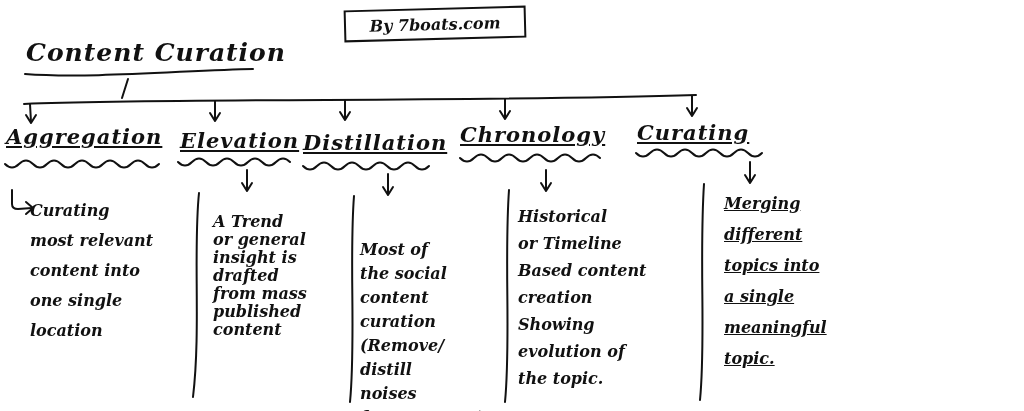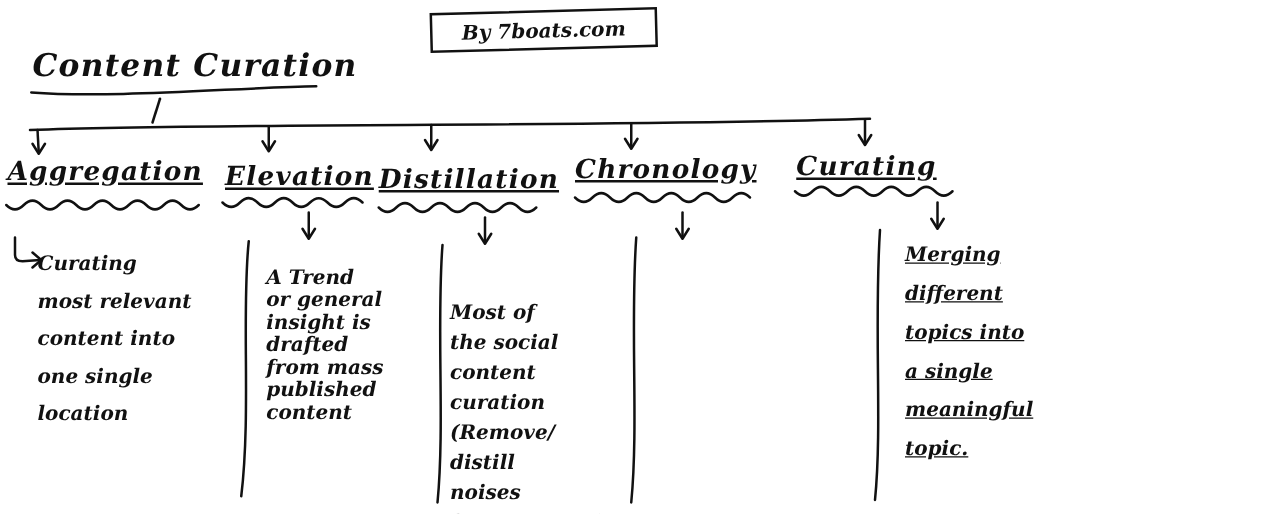--- a/index.html
+++ b/index.html
@@ -156,20 +156,27 @@
 published
 content</div>
   <div class="desc" style="left:360px; top:198px; width:142px; line-height:24px;margin-top:40px;">Most of
 the social
 content
 curation
 (Remove/
 distill
 noises
 from content)</div>
+  <div class="desc" style="left:518px; top:203px; width:180px; line-height:27px;">Historical
+or Timeline
+Based content
+creation
+Showing
+evolution of
+the topic.</div>
   <div class="desc" style="left:724px; top:188px; width:170px; line-height:31px;text-decoration:underline;">Merging
 different
 topics into
 a single
 meaningful
 topic.</div>
 
 </div>
 
 </body></html>

